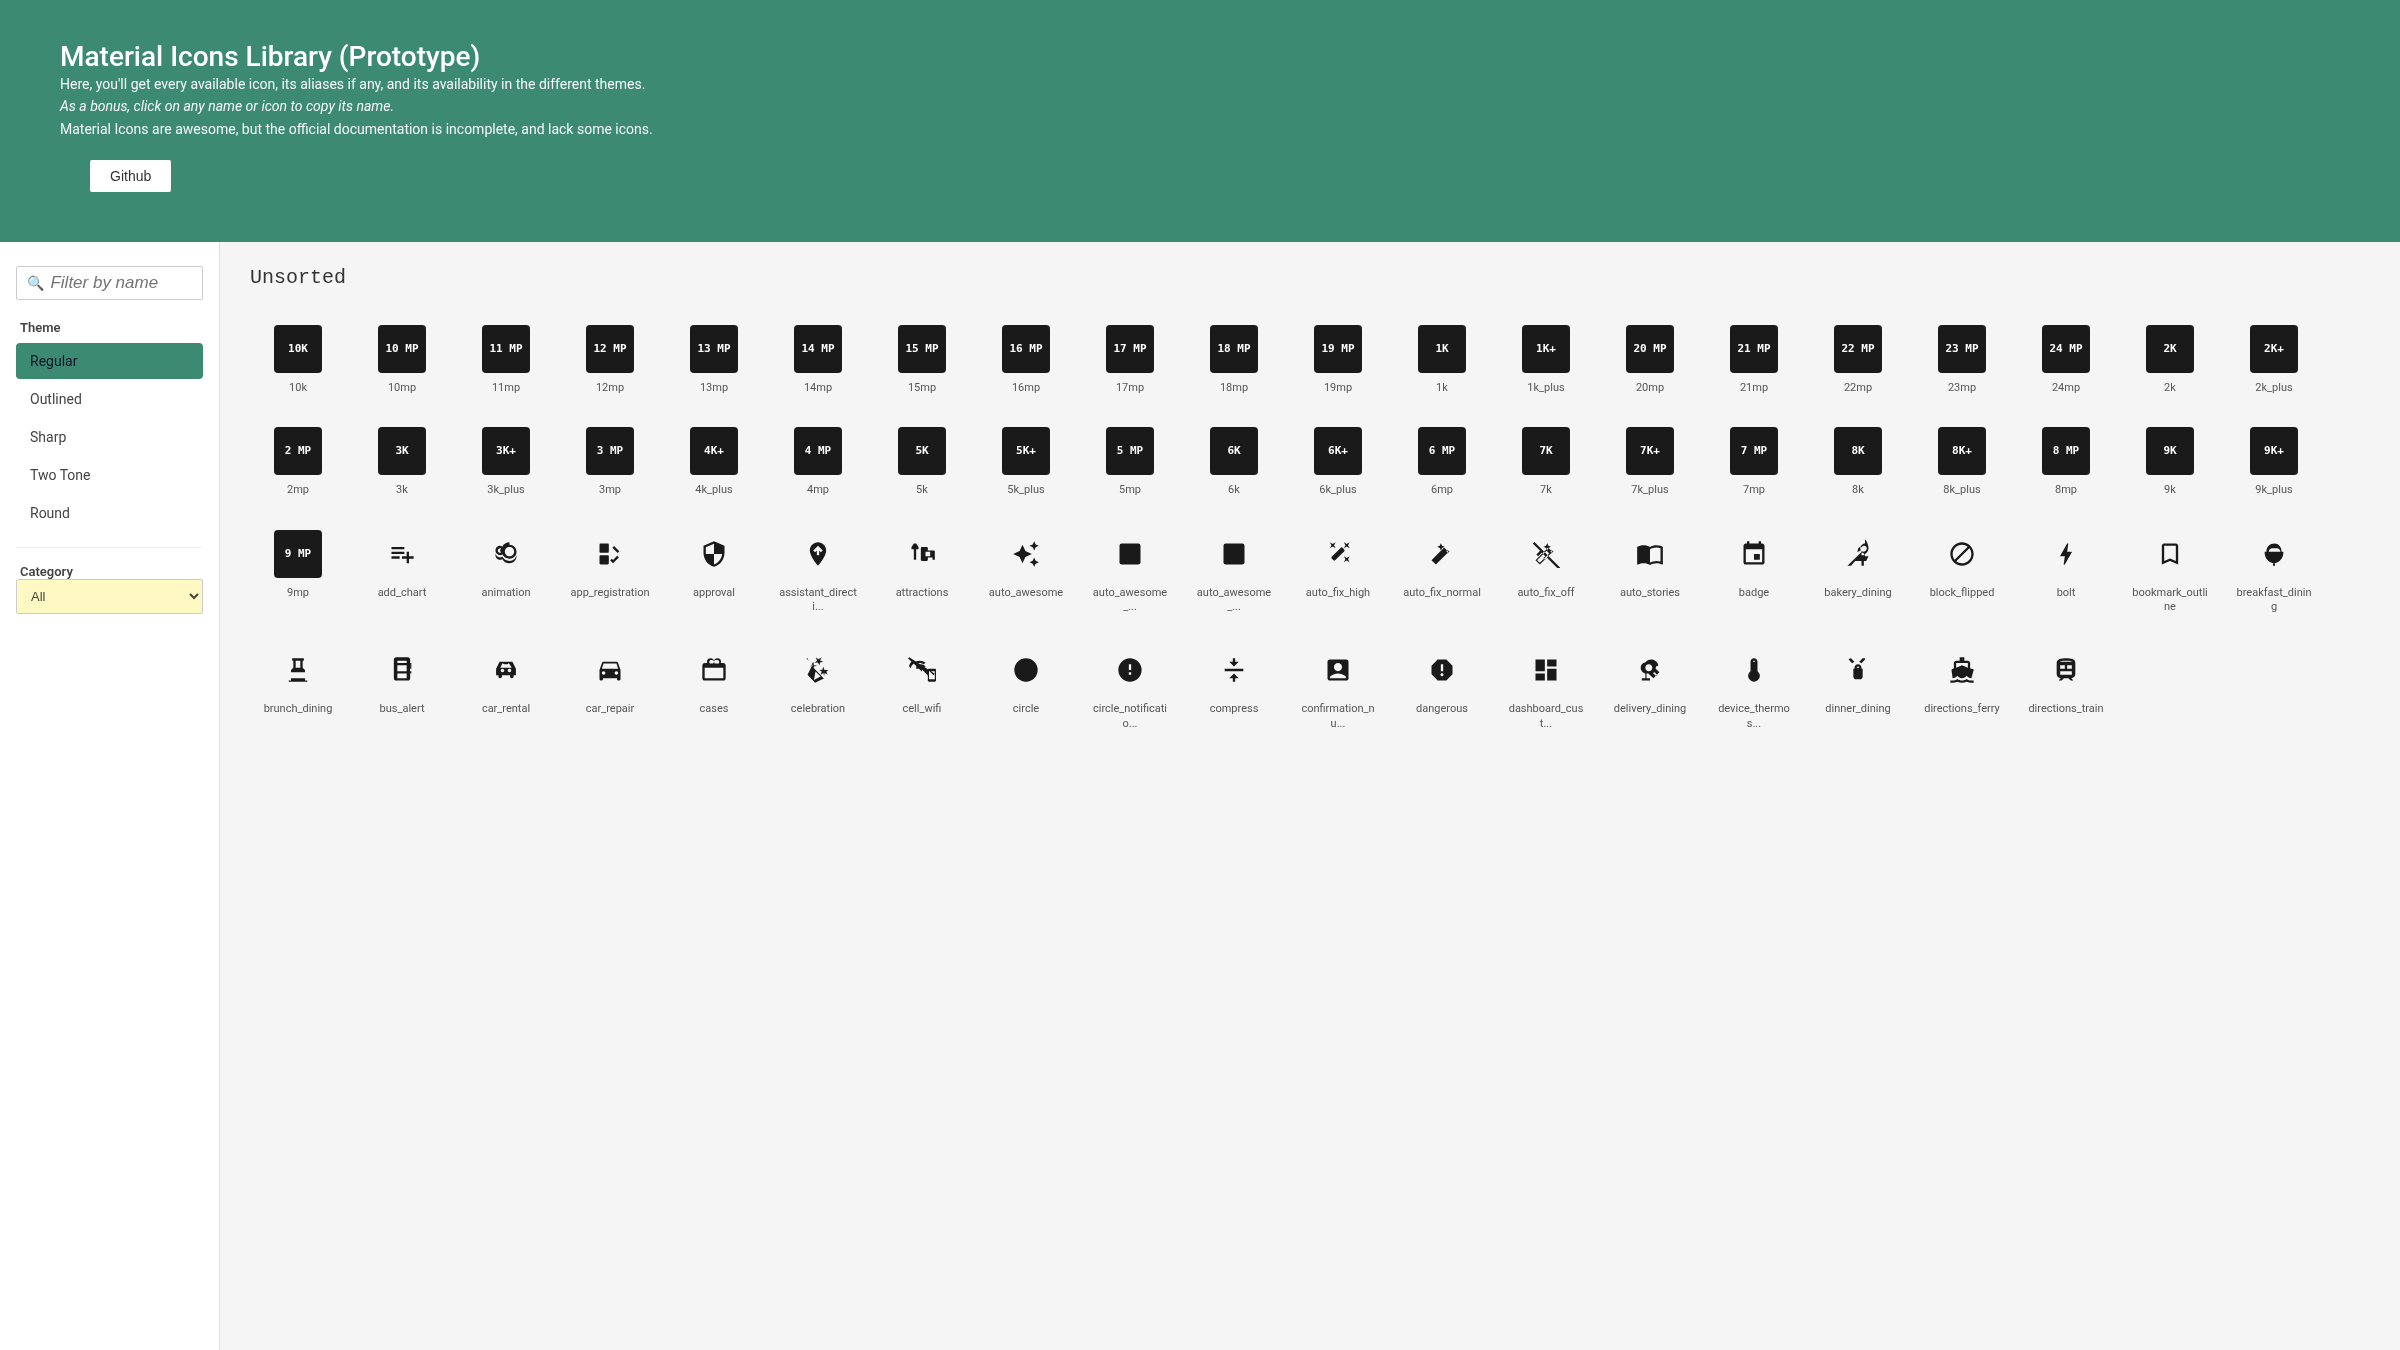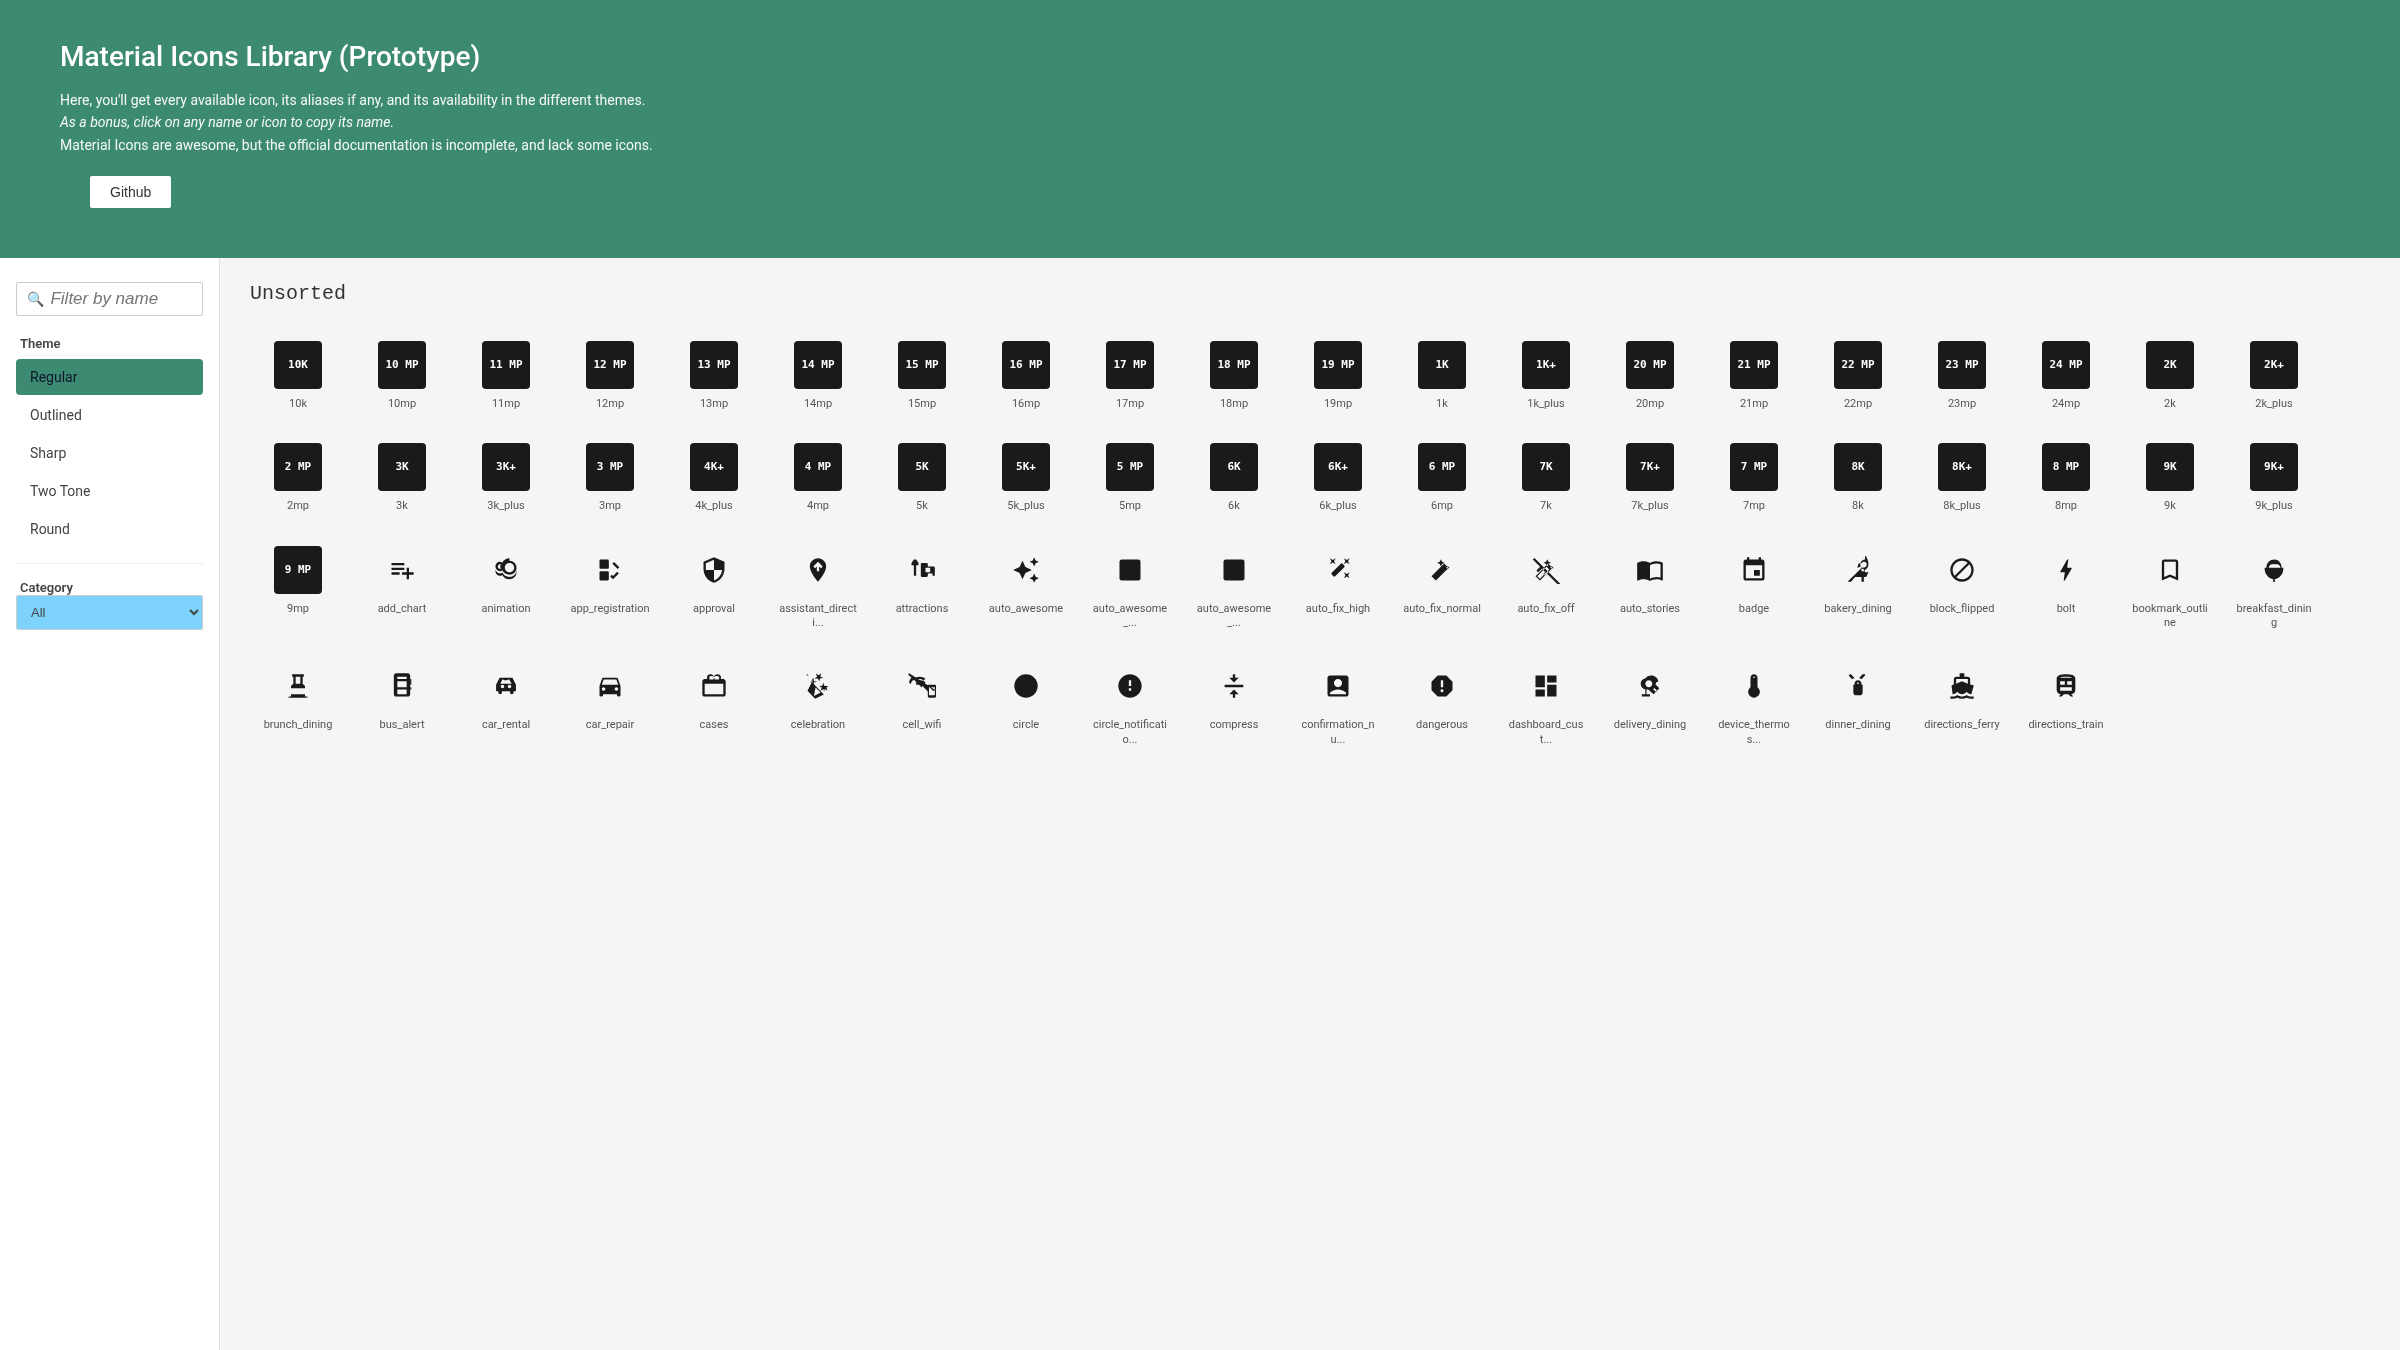--- a/index.html
+++ b/index.html
@@ -4,21 +4,21 @@
   <style>
     * { box-sizing: border-box; margin: 0; padding: 0; }
     body { font-family: 'Roboto', Arial, sans-serif; background: #f5f5f5; color: #333; }
 
     
     .header {
       background: #3d8a72;
       padding: 40px 60px 50px 60px;
       color: white;
     }
-    .header h1 { font-size: 28px; font-weight: 500; margin-bottom: 16px; }
+    .header h1 { font-size: 28px; font-weight: 500; }
     .header p { font-size: 14px; line-height: 1.6; opacity: 0.95; }
     .header p em { font-style: italic; }
     .header .github-btn {
       margin-top: 20px;
       display: inline-block;
       background: white;
       color: #333;
       border: none;
       padding: 8px 20px;
       font-size: 14px;
@@ -93,21 +93,21 @@
       padding-left: 4px;
     }
 
     .category-select {
       width: 100%;
       padding: 8px 10px;
       border: 1px solid #ccc;
       border-radius: 2px;
       font-size: 13px;
       color: #444;
-      background: #7dd3fc;
+      background: #fef9c3;
       cursor: pointer;
     }
 
     
     .content {
       flex: 1;
       padding: 24px 30px;
     }
 
     .content-title {

